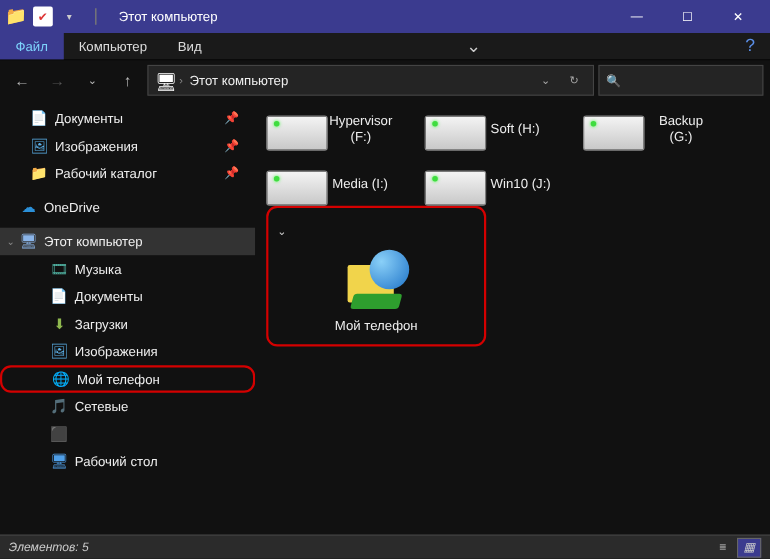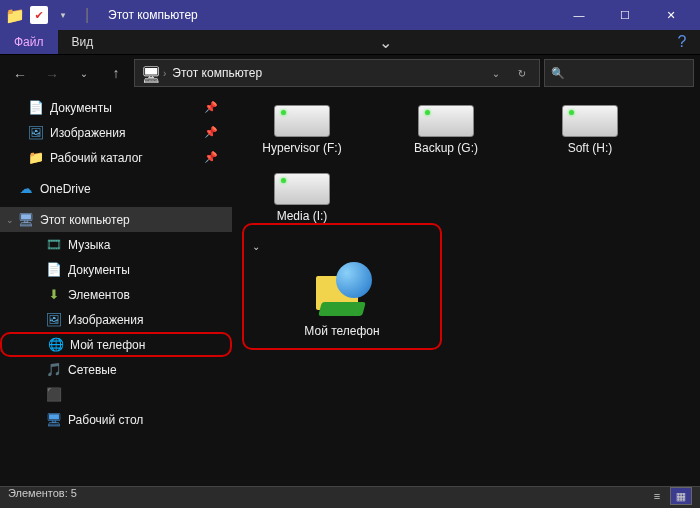--- a/index.html
+++ b/index.html
@@ -9,21 +9,21 @@
   .titlebar { height: 30px; background: #3b3b8f; display: flex; align-items: center; padding: 0 6px; }
   .titlebar .qat { display: flex; gap: 6px; align-items: center; }
   .qat-icon { width: 18px; height: 18px; display: flex; align-items: center; justify-content: center; }
   .titlebar .title { margin-left: 12px; font-size: 12px; color: #fff; }
   .titlebar .win-controls { margin-left: auto; display: flex; }
   .win-btn { width: 46px; height: 30px; display: flex; align-items: center; justify-content: center; color: #fff; font-size: 11px; }
 
   
   .ribbon { height: 25px; background: #1a1a1a; display: flex; align-items: stretch; border-bottom: 1px solid #000; }
   .ribbon-tab { padding: 0 14px; font-size: 12px; display: flex; align-items: center; color: #ddd; }
-  .ribbon-tab.file { background: #3b3b8f; color: #f0abfc; }
+  .ribbon-tab.file { background: #3b3b8f; color: #7dd3fc; }
   .ribbon .help { margin-left: auto; width: 36px; display: flex; align-items: center; justify-content: center; }
 
   
   .navbar { height: 36px; display: flex; align-items: center; gap: 4px; padding: 4px 6px; background: #111; }
   .nav-btn { width: 28px; height: 28px; display: flex; align-items: center; justify-content: center; color: #bbb; font-size: 14px; }
   .addressbar { flex: 1; height: 28px; background: #242424; border: 1px solid #444; display: flex; align-items: center; padding: 0 6px; gap: 6px; }
   .addressbar .pc-icon { width: 16px; height: 16px; }
   .addressbar .crumb { font-size: 12px; color: #eee; }
   .addressbar .sep { color: #888; font-size: 10px; }
   .addressbar .dd { margin-left: auto; display: flex; gap: 4px; }
@@ -41,39 +41,39 @@
   .tree-item.selected { background: #333; }
   .tree-item.group { padding-left: 18px; margin-top: 6px; }
   .tree-item .icon { width: 16px; height: 16px; display: flex; align-items: center; justify-content: center; font-size: 13px; }
   .tree-item .pin { position: absolute; right: 14px; color: #888; font-size: 11px; }
   .tree-item .exp { position: absolute; left: 6px; color: #888; font-size: 9px; }
   .highlight-red { border: 2px solid #d40000; border-radius: 10px; }
 
   
   .content { flex: 1; background: #111; overflow: hidden; padding: 6px 10px; }
   .drive-grid { display: flex; flex-wrap: wrap; gap: 10px 24px; }
-  .drive { width: 120px; display: flex; flex-direction: column; align-items: center; gap: 4px; }
+  .drive { width: 120px; display: flex; flex-direction: row; align-items: center; gap: 4px; }
   .drive-icon { width: 56px; height: 40px; position: relative; }
   .drive-body { width: 56px; height: 32px; background: linear-gradient(#f4f4f4,#c8c8c8); border: 1px solid #888; border-radius: 3px; position: absolute; bottom: 0; }
   .drive-body::after { content:""; position:absolute; top:4px; left:6px; width:5px; height:5px; background:#3fdc3f; border-radius:50%; box-shadow: 0 0 3px #3f3; }
   .drive-label { font-size: 12px; color: #eee; text-align: center; }
 
   .section-header { display: flex; align-items: center; gap: 6px; font-size: 12px; color: #eee; margin-top: 10px; margin-bottom: 6px; }
   .section-header .chev { font-size: 10px; color: #ccc; }
 
   .network-box { border: 2px solid #d40000; border-radius: 10px; padding: 6px 8px 10px; width: 200px; }
   .net-item { display: flex; flex-direction: column; align-items: center; gap: 6px; padding-top: 4px; }
   .net-icon { width: 64px; height: 56px; position: relative; }
   .net-folder { width: 42px; height: 34px; background: #f1d44b; border-radius: 2px; position: absolute; left: 6px; top: 14px; }
   .net-globe { width: 36px; height: 36px; background: radial-gradient(circle at 30% 30%, #8ad0f8, #1e73c8); border-radius: 50%; position: absolute; right: 2px; top: 0; }
   .net-cable { width: 44px; height: 14px; background: #2e9e2e; border-radius: 3px; position: absolute; bottom: 2px; left: 10px; transform: skewX(-15deg); }
   .net-label { font-size: 12px; color: #eee; }
 
   
-  .statusbar { position: absolute; bottom: 0; left: 0; right: 0; height: 22px; background: #2b2b2b; display: flex; align-items: flex-start; font-size: 11px; color: #ccc; padding: 0 8px; border-top: 1px solid #444; }
+  .statusbar { position: absolute; bottom: 0; left: 0; right: 0; height: 22px; background: #2b2b2b; display: flex; align-items: center; font-size: 11px; color: #ccc; padding: 0 8px; border-top: 1px solid #444; font-style: italic; }
   .statusbar .views { margin-left: auto; display: flex; gap: 2px; }
   .view-btn { width: 22px; height: 18px; display: flex; align-items: center; justify-content: center; border: 1px solid transparent; }
   .view-btn.active { border-color: #666; background: #3b3b8f; }
 
   
   .ic-doc { color: #ddd; }
   .ic-img { color: #5bb0e8; }
   .ic-fld { color: #c79ae8; }
   .ic-od { color: #2b90d9; }
   .ic-pc { color: #8ab4e8; }
@@ -96,20 +96,21 @@
   <span class="title">Этот компьютер</span>
   <div class="win-controls">
     <div class="win-btn">—</div>
     <div class="win-btn">☐</div>
     <div class="win-btn">✕</div>
   </div>
 </div>
 
 <div class="ribbon">
   <div class="ribbon-tab file">Файл</div>
+  <div class="ribbon-tab">Компьютер</div>
   <div class="ribbon-tab">Вид</div>
   <div class="help" style="color:#ccc;">⌄</div>
   <div class="help" style="color:#5b8fe8;">?</div>
 </div>
 
 <div class="navbar">
   <div class="nav-btn">←</div>
   <div class="nav-btn" style="color:#555;">→</div>
   <div class="nav-btn" style="font-size:10px;">⌄</div>
   <div class="nav-btn">↑</div>
@@ -160,21 +161,21 @@
     <div class="tree-item l2">
       <span class="icon ic-vid">🎞</span>
       <span>Музыка</span>
     </div>
     <div class="tree-item l2">
       <span class="icon ic-doc">📄</span>
       <span>Документы</span>
     </div>
     <div class="tree-item l2">
       <span class="icon ic-dl">⬇</span>
-      <span>Элементов</span>
+      <span>Загрузки</span>
     </div>
     <div class="tree-item l2">
       <span class="icon ic-img">🖼</span>
       <span>Изображения</span>
     </div>
     <div class="tree-item l2 highlight-red">
       <span class="icon">🌐</span>
       <span>Мой телефон</span>
     </div>
     <div class="tree-item l2">
@@ -195,33 +196,39 @@
       <div class="drive">
         <div class="drive-icon">
             <div class="drive-body"></div>
           </div>
         <div class="drive-label">Hypervisor (F:)</div>
       </div>
       <div class="drive">
         <div class="drive-icon">
             <div class="drive-body"></div>
           </div>
+        <div class="drive-label">Soft (H:)</div>
+      </div>
+      <div class="drive">
+        <div class="drive-icon">
+            <div class="drive-body"></div>
+          </div>
         <div class="drive-label">Backup (G:)</div>
       </div>
       <div class="drive">
         <div class="drive-icon">
             <div class="drive-body"></div>
           </div>
-        <div class="drive-label">Soft (H:)</div>
-      </div>
-      <div class="drive">
-        <div class="drive-icon">
-            <div class="drive-body"></div>
-          </div>
         <div class="drive-label">Media (I:)</div>
+      </div>
+      <div class="drive">
+        <div class="drive-icon">
+            <div class="drive-body"></div>
+          </div>
+        <div class="drive-label">Win10 (J:)</div>
       </div>
     </div>
 
     <div class="network-box">
       <div class="section-header">
         <span class="chev">⌄</span>
       </div>
       <div class="net-item">
         <div class="net-icon">
           <div class="net-folder"></div>

